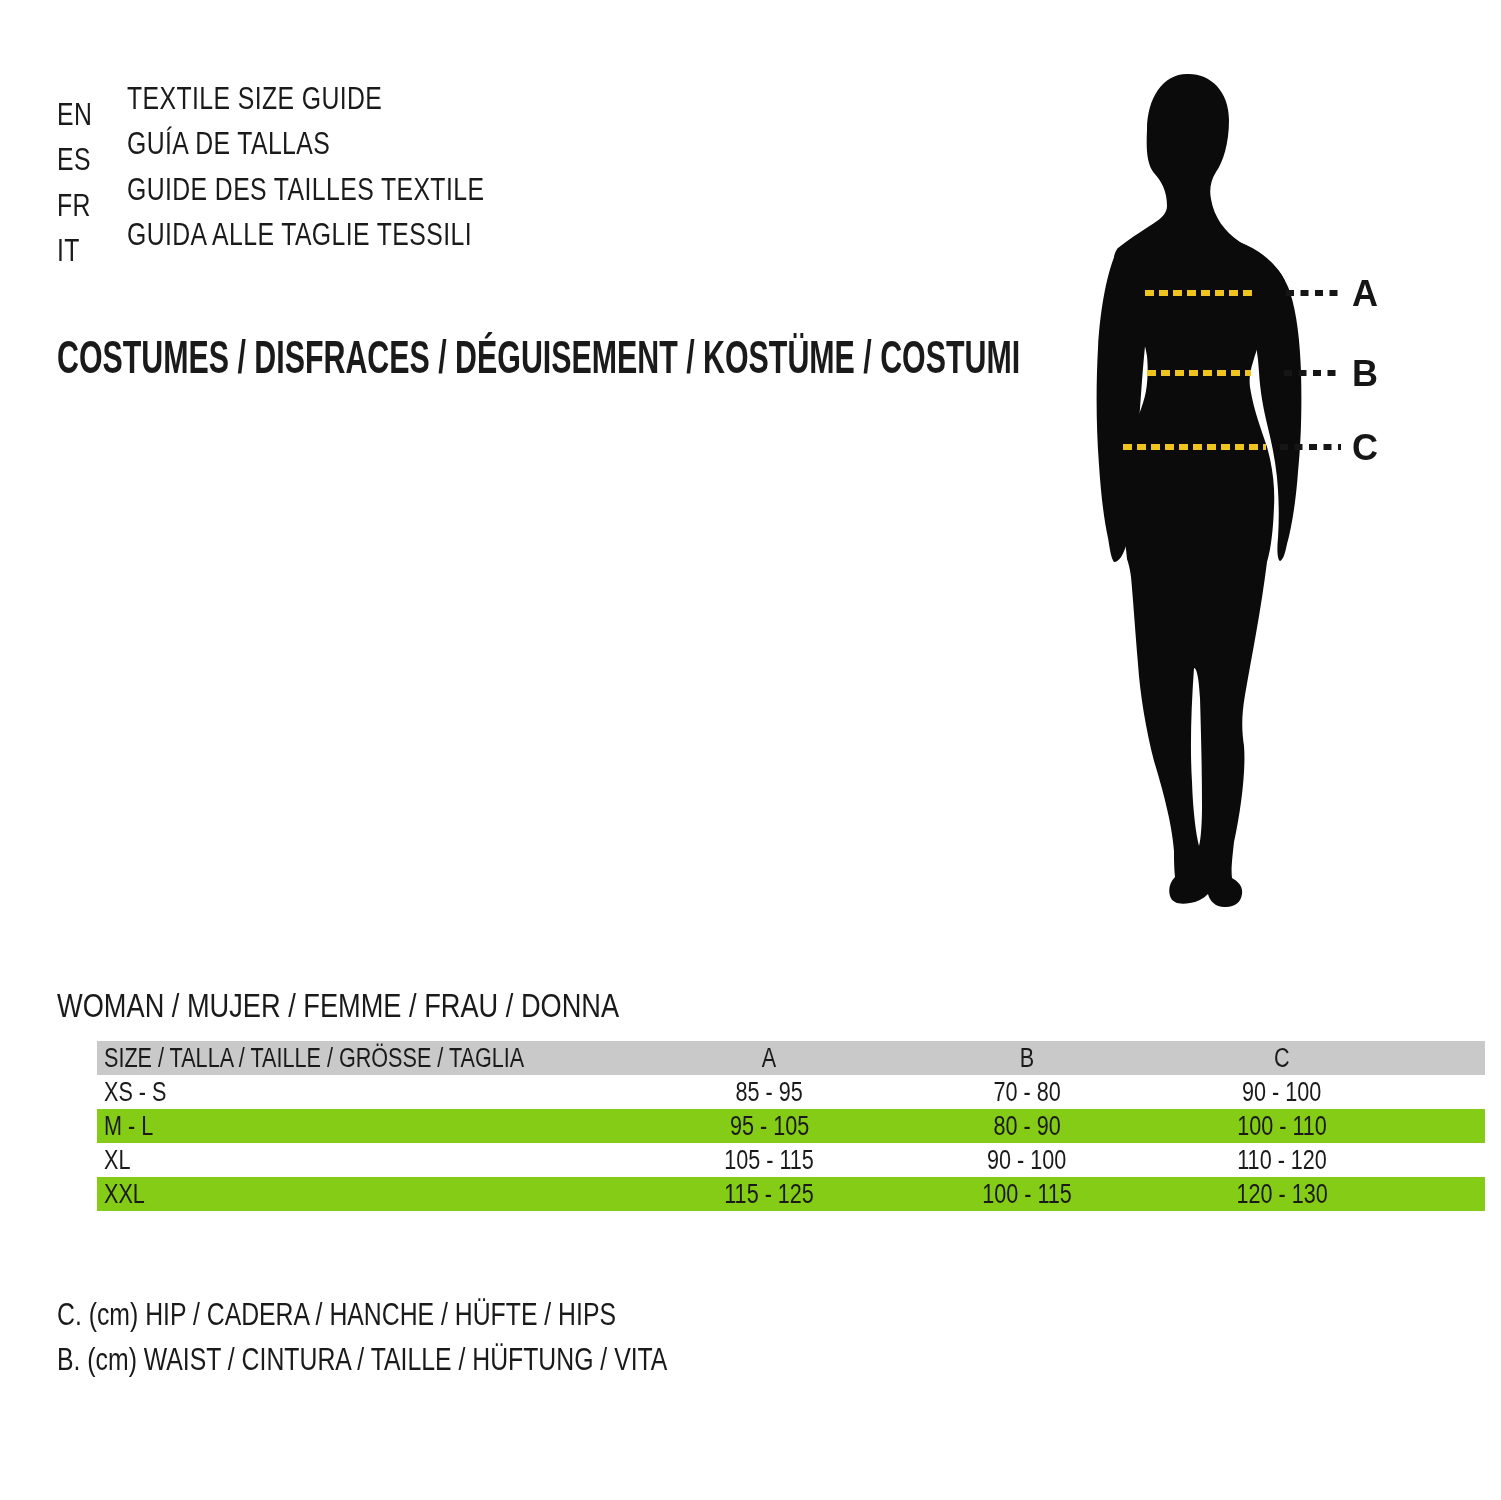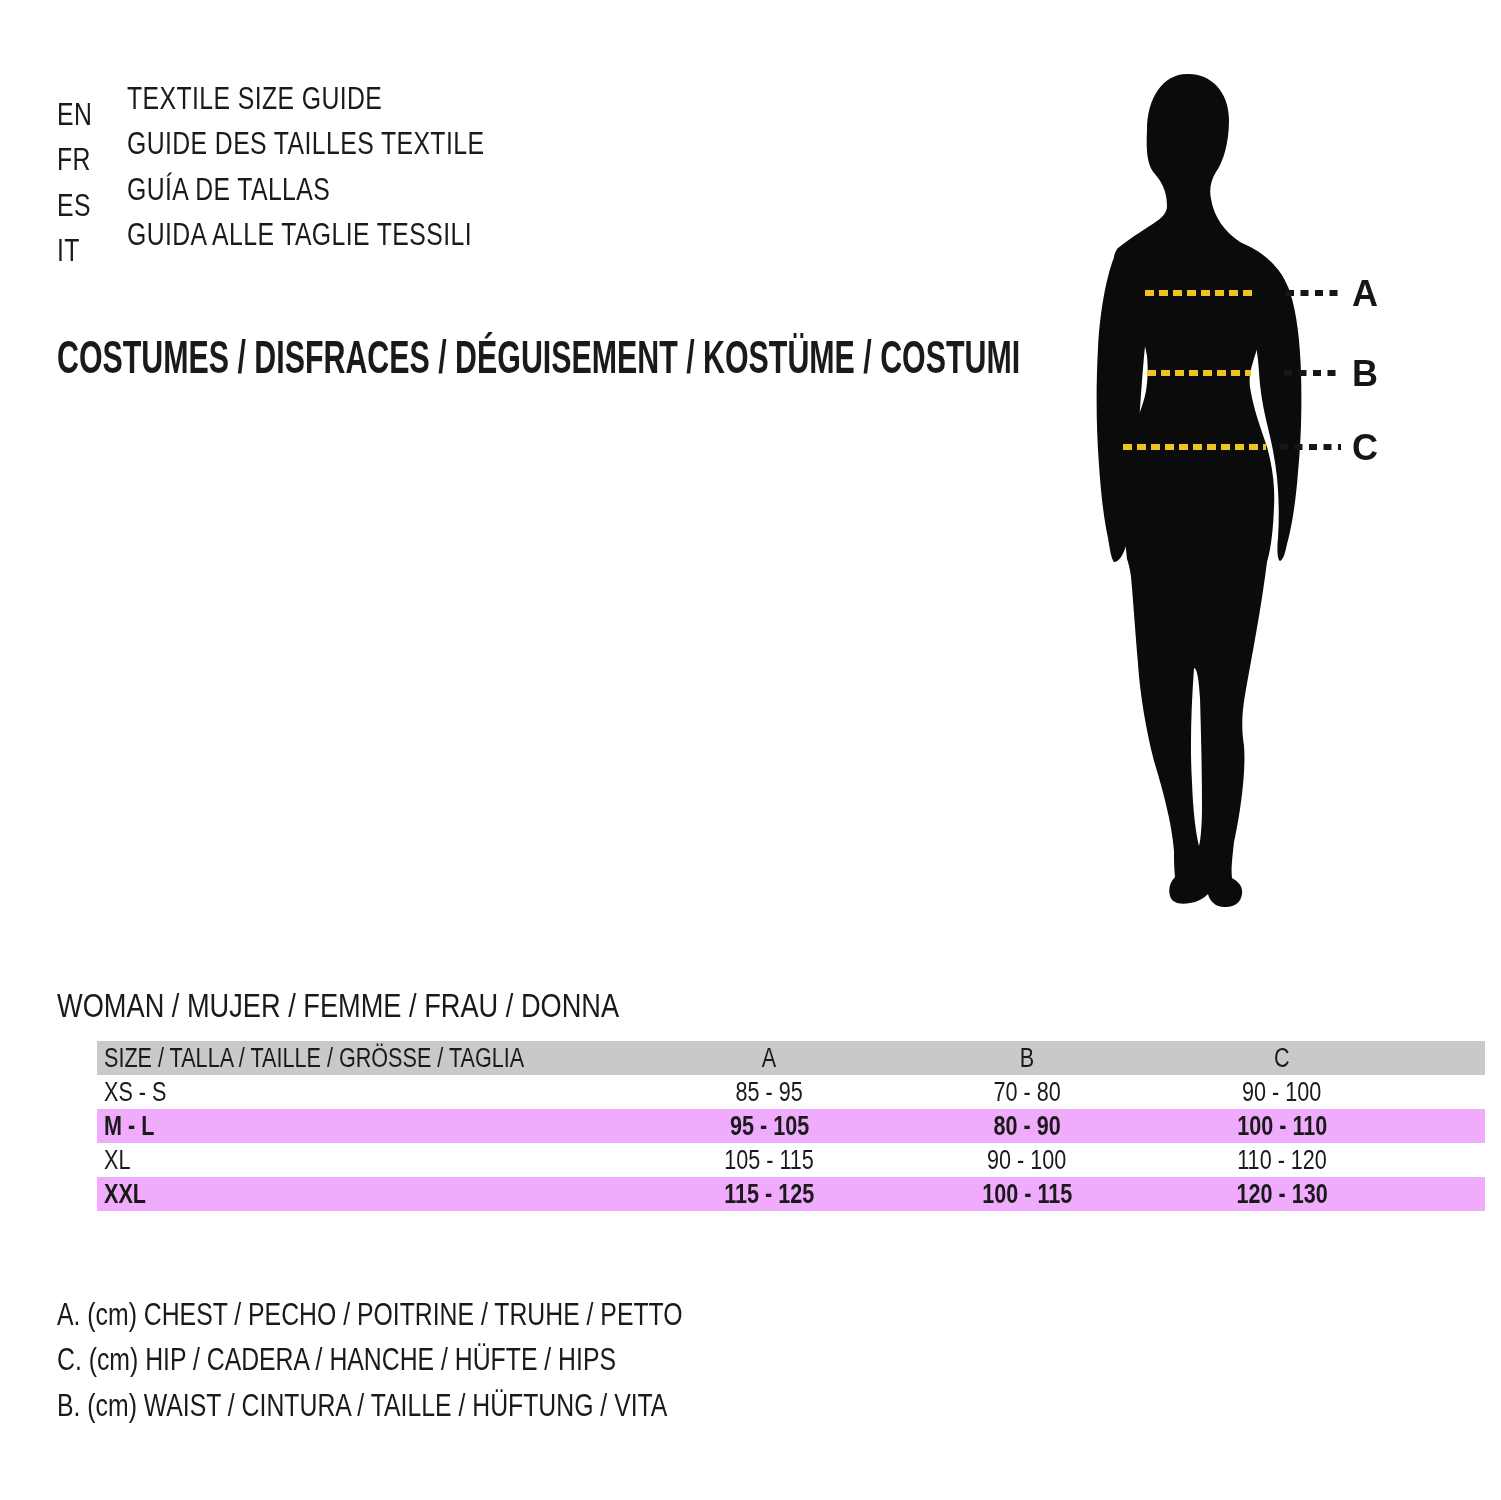--- a/index.html
+++ b/index.html
@@ -39,45 +39,45 @@
   
   .size-table { position:absolute; left:50px; top:1041px; width:1388px;margin-left:47px; }
   .t-row {
     display:grid;
     grid-template-columns:540px 265px 250px 260px 1fr;
     align-items:center;
     height:34px;
     font-size:27px; font-weight:400;
   }
   .t-row.head { background:#c9c9c9; font-weight:500; }
-  .t-row.alt { background:#f0abfc;font-weight:bold; }
+  .t-row.alt { background:#84cc16; }
   .t-cell-size { padding-left:7px; text-align:left; }
   .t-cell-num { text-align:center; }
 
   
   .legend { position:absolute; left:57px; top:1292px; }
   .legend-row { display:flex; align-items:center; height:45.5px; font-size:31px; font-weight:500; }
 </style>
 </head>
 <body>
 
 <div class="page">
 
   <div class="langs">
     <div class="lang-row">
       <span class="lang-code"><span class="cx">EN</span></span>
       <span class="cx">TEXTILE SIZE GUIDE</span>
     </div>
     <div class="lang-row">
+      <span class="lang-code"><span class="cx">ES</span></span>
+      <span class="cx">GUÍA DE TALLAS</span>
+    </div>
+    <div class="lang-row">
       <span class="lang-code"><span class="cx">FR</span></span>
       <span class="cx">GUIDE DES TAILLES TEXTILE</span>
-    </div>
-    <div class="lang-row">
-      <span class="lang-code"><span class="cx">ES</span></span>
-      <span class="cx">GUÍA DE TALLAS</span>
     </div>
     <div class="lang-row">
       <span class="lang-code"><span class="cx">IT</span></span>
       <span class="cx">GUIDA ALLE TAGLIE TESSILI</span>
     </div>
   </div>
 
   <div class="category-title">
     <span class="cx">COSTUMES / DISFRACES / DÉGUISEMENT / KOSTÜME / COSTUMI</span>
   </div>
@@ -208,23 +208,20 @@
       <div class="t-cell-size"><span class="cx">XXL</span></div>
       <div class="t-cell-num"><span class="cxc">115 - 125</span></div>
       <div class="t-cell-num"><span class="cxc">100 - 115</span></div>
       <div class="t-cell-num"><span class="cxc">120 - 130</span></div>
       <div></div>
     </div>
   </div>
 
   <div class="legend">
     <div class="legend-row">
-        <span class="cx">A. (cm) CHEST / PECHO / POITRINE / TRUHE / PETTO</span>
-      </div>
-    <div class="legend-row">
         <span class="cx">C. (cm) HIP / CADERA / HANCHE / HÜFTE / HIPS</span>
       </div>
     <div class="legend-row">
         <span class="cx">B. (cm) WAIST / CINTURA / TAILLE / HÜFTUNG / VITA</span>
       </div>
   </div>
 
 </div>
 
 </body></html>

